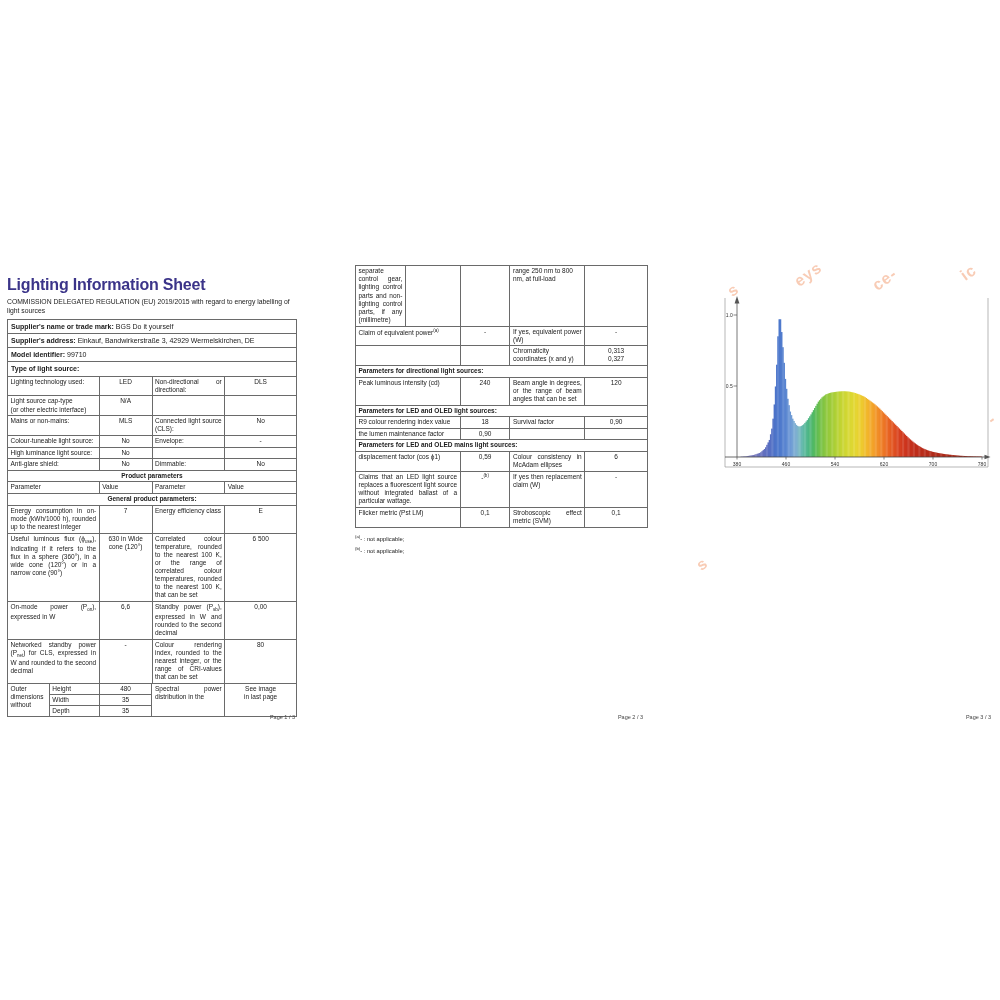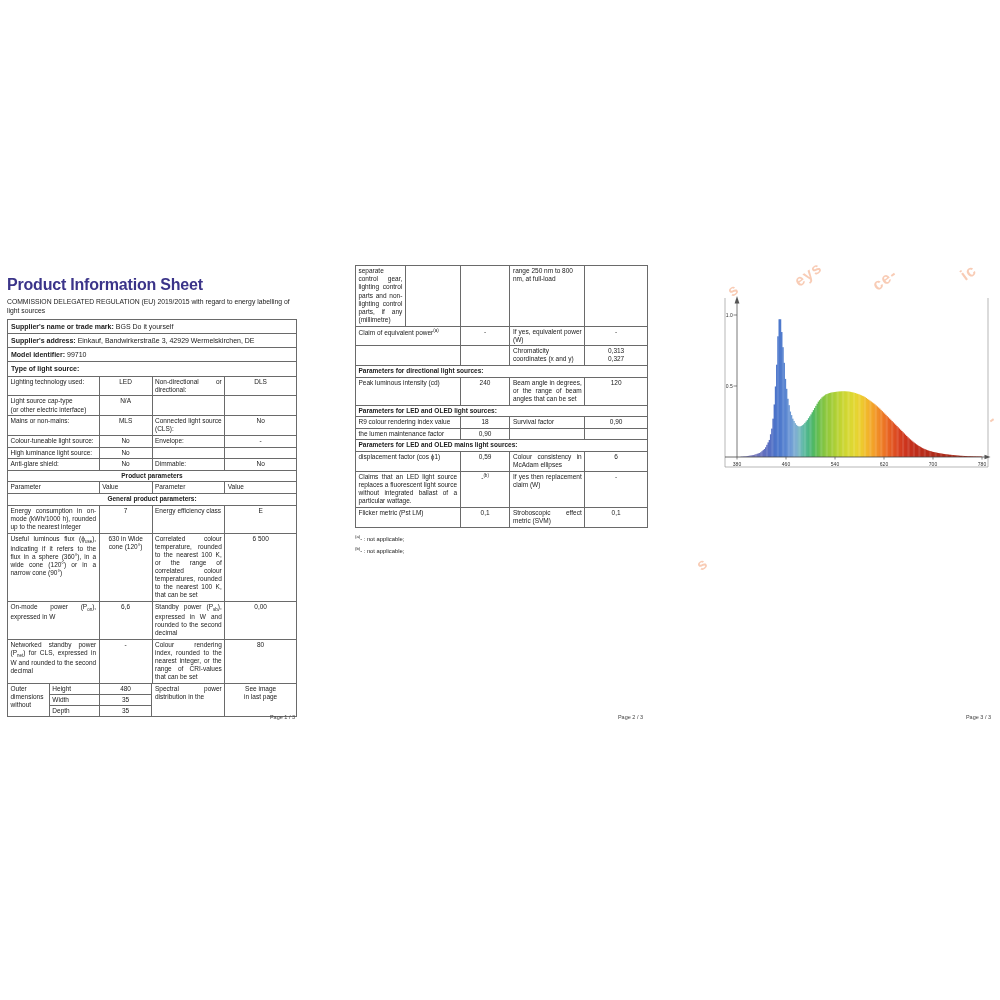--- a/index.html
+++ b/index.html
@@ -36,21 +36,21 @@
          transform:rotate(-36deg);transform-origin:left top;opacity:0.5;pointer-events:none;}
   #spd-chart{position:absolute;left:697px;top:290px;}
   #spd-chart text{font-family:"Liberation Sans",sans-serif;fill:#333;}
 </style>
 </head>
 <body>
 
 <div id="canvas">
 
   <section class="page" id="page1">
-    <h1 class="doc-title" style="color: rgb(59, 52, 137);">Product Information Sheet</h1>
+    <h1 class="doc-title" style="color: rgb(59, 52, 137);">Lighting Information Sheet</h1>
     <p class="doc-sub">COMMISSION DELEGATED REGULATION (EU) 2019/2015 with regard to energy labelling of light sources</p>
     <div>
         <div class="inforow"><b>Supplier's name or trade mark:</b> <span>BGS Do it yourself</span></div>
         <div class="inforow"><b>Supplier's address:</b> <span>Einkauf, Bandwirkerstraße 3, 42929 Wermelskirchen, DE</span></div>
         <div class="inforow"><b>Model identifier:</b> <span>99710</span></div>
         <div class="inforow"><b>Type of light source:</b> <span></span></div>
       </div>
     <div class="dtable">
         <div class="trow">
           <div class="tcell " style="width: 92px;">Lighting technology used:</div>

